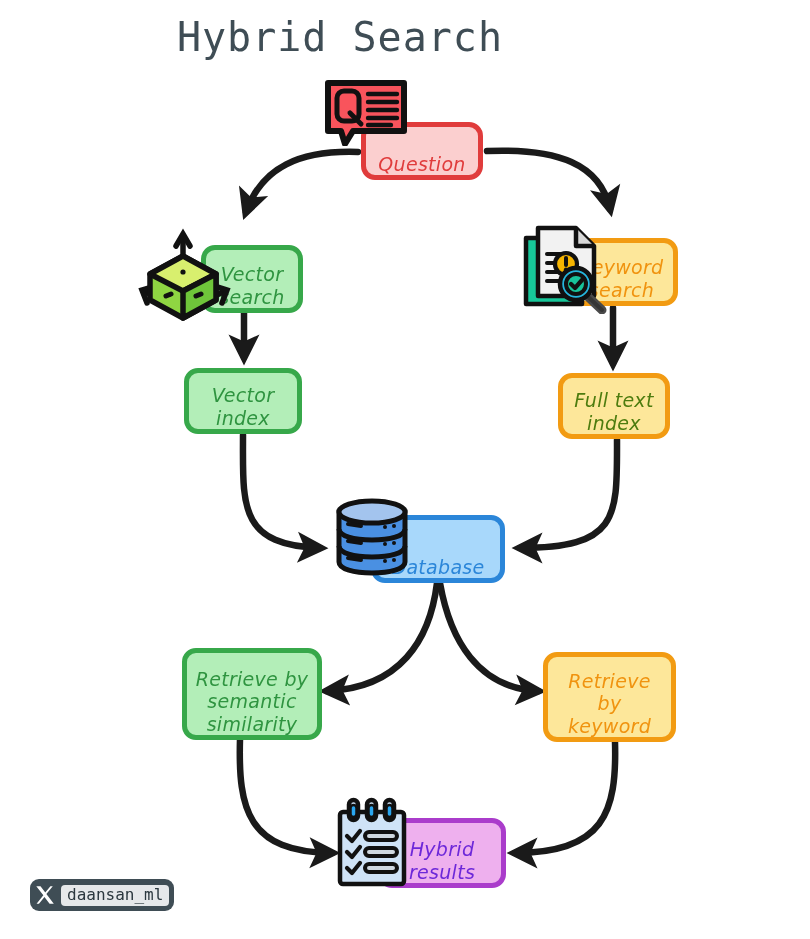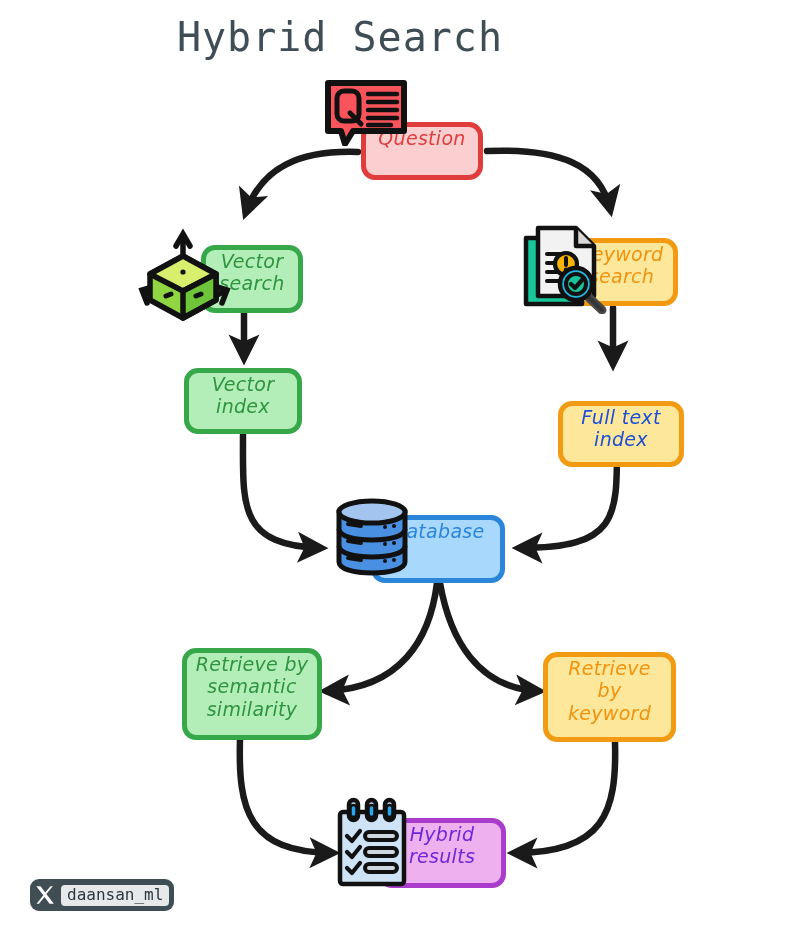--- a/index.html
+++ b/index.html
@@ -39,21 +39,21 @@
     height: 939px;
     pointer-events: none;
   }
   .node {
     position: absolute;
     box-sizing: border-box;
     border-style: solid;
     border-width: 5px;
     border-radius: 14px;
     display: flex;
-    align-items: flex-start;
+    align-items: flex-end;
     justify-content: center;
     text-align: center;
     font-family: "DejaVu Sans", sans-serif;
     font-size: 19px;
     line-height: 1.18;
     font-style: italic;
     letter-spacing: 0.3px;
   }
   .node .lbl { display: block; padding: 0 6px; }
   .icon { position: absolute; }
@@ -171,21 +171,21 @@
     <circle cx="58" cy="64" r="16" fill="#25b6dd" stroke="#111" stroke-width="4.5"></circle>
     <circle cx="58" cy="64" r="10" fill="#18c39a" stroke="#111" stroke-width="4"></circle>
     <path d="M53 64 L57 68 L64 60" fill="none" stroke="#111" stroke-width="4.2" stroke-linecap="round" stroke-linejoin="round"></path>
   </svg>
 
   <div class="node" id="n-vector-index" style="left:184px; top:368px; width:118px; height:66px; background:#b3eeb8; border-color:#37a84a; color:#2f9440;">
     <span class="lbl" style="white-space:pre-line;">Vector
 index</span>
   </div>
 
-  <div class="node" id="n-full-text-index" style="left:558px; top:373px; width:126px; height:66px; background:#fde79a; border-color:#f29b12; color:#1d4ed8;margin-top:28px;">
+  <div class="node" id="n-full-text-index" style="left:558px; top:373px; width:112px; height:66px; background:#fde79a; border-color:#f29b12; color:#4d7c0f;">
     <span class="lbl" style="white-space:pre-line;">Full text
 index</span>
   </div>
 
   <div class="node" id="n-database" style="left:371px; top:515px; width:134px; height:68px; background:#a8d8fb; border-color:#2b86d9; color:#2b86d9;">
     <span class="lbl">Database</span>
   </div>
   <svg class="icon" style="left:333px; top:497px; width:78px; height:80px;" viewBox="0 0 78 80">
     <path d="M6 15 V65 C6 72 21 76 39 76 C57 76 72 72 72 65 V15 Z" fill="#4a90e2" stroke="#111" stroke-width="5"></path>
     <g stroke="#111" stroke-width="5" fill="none">

